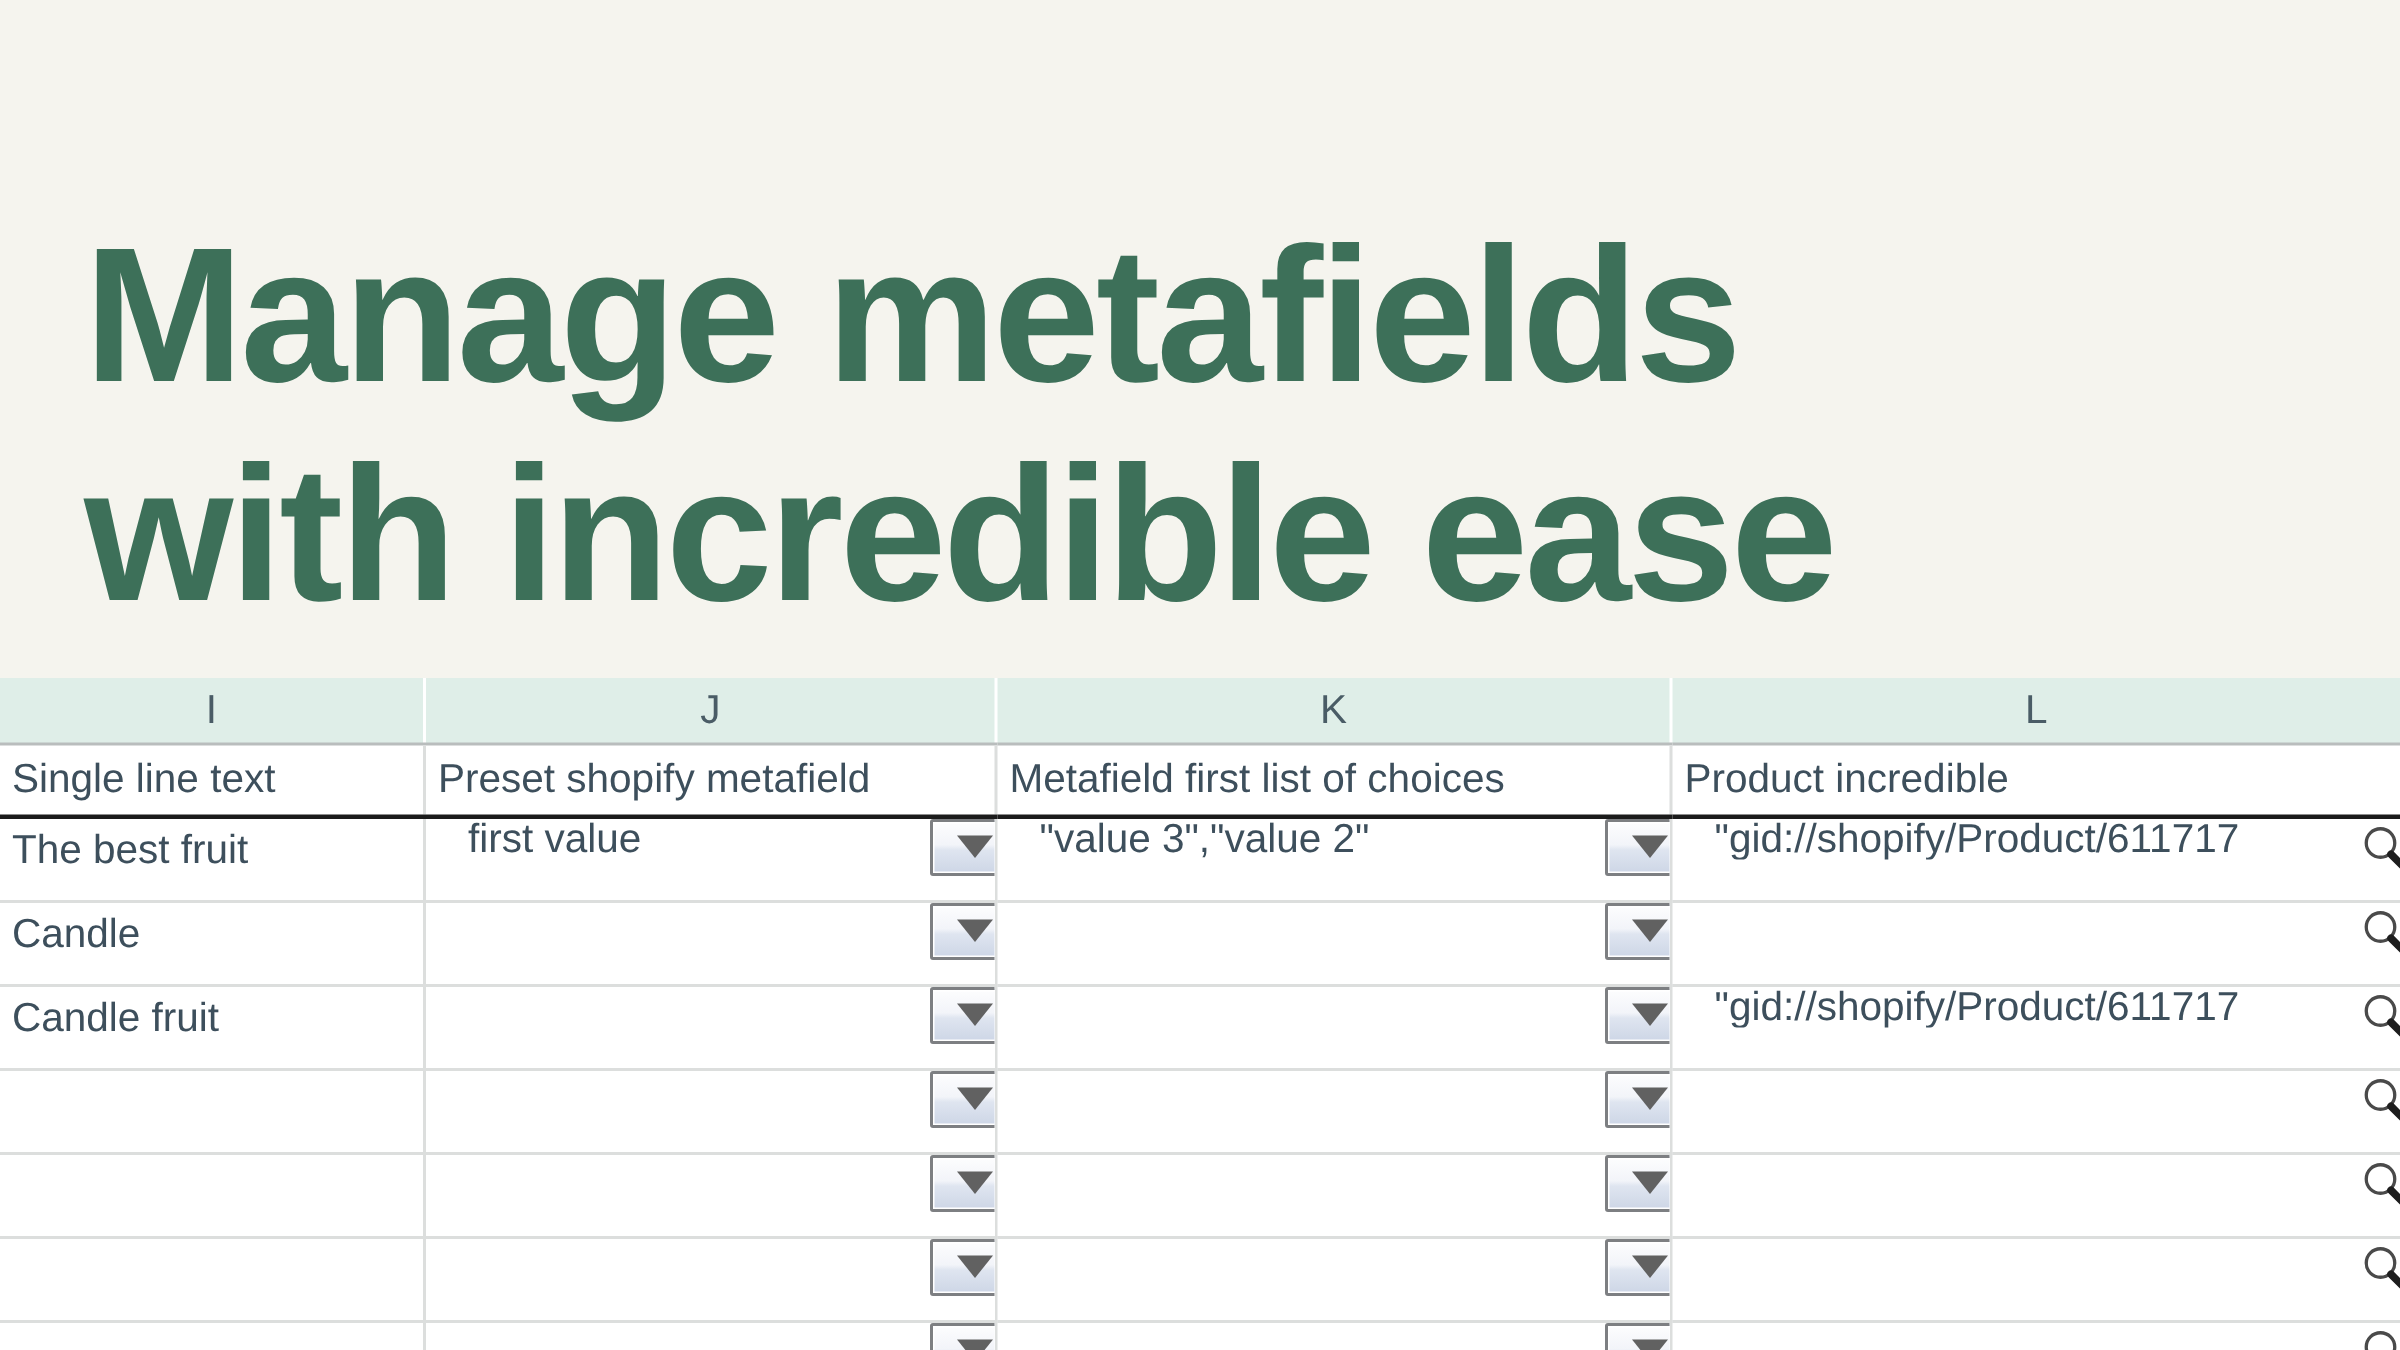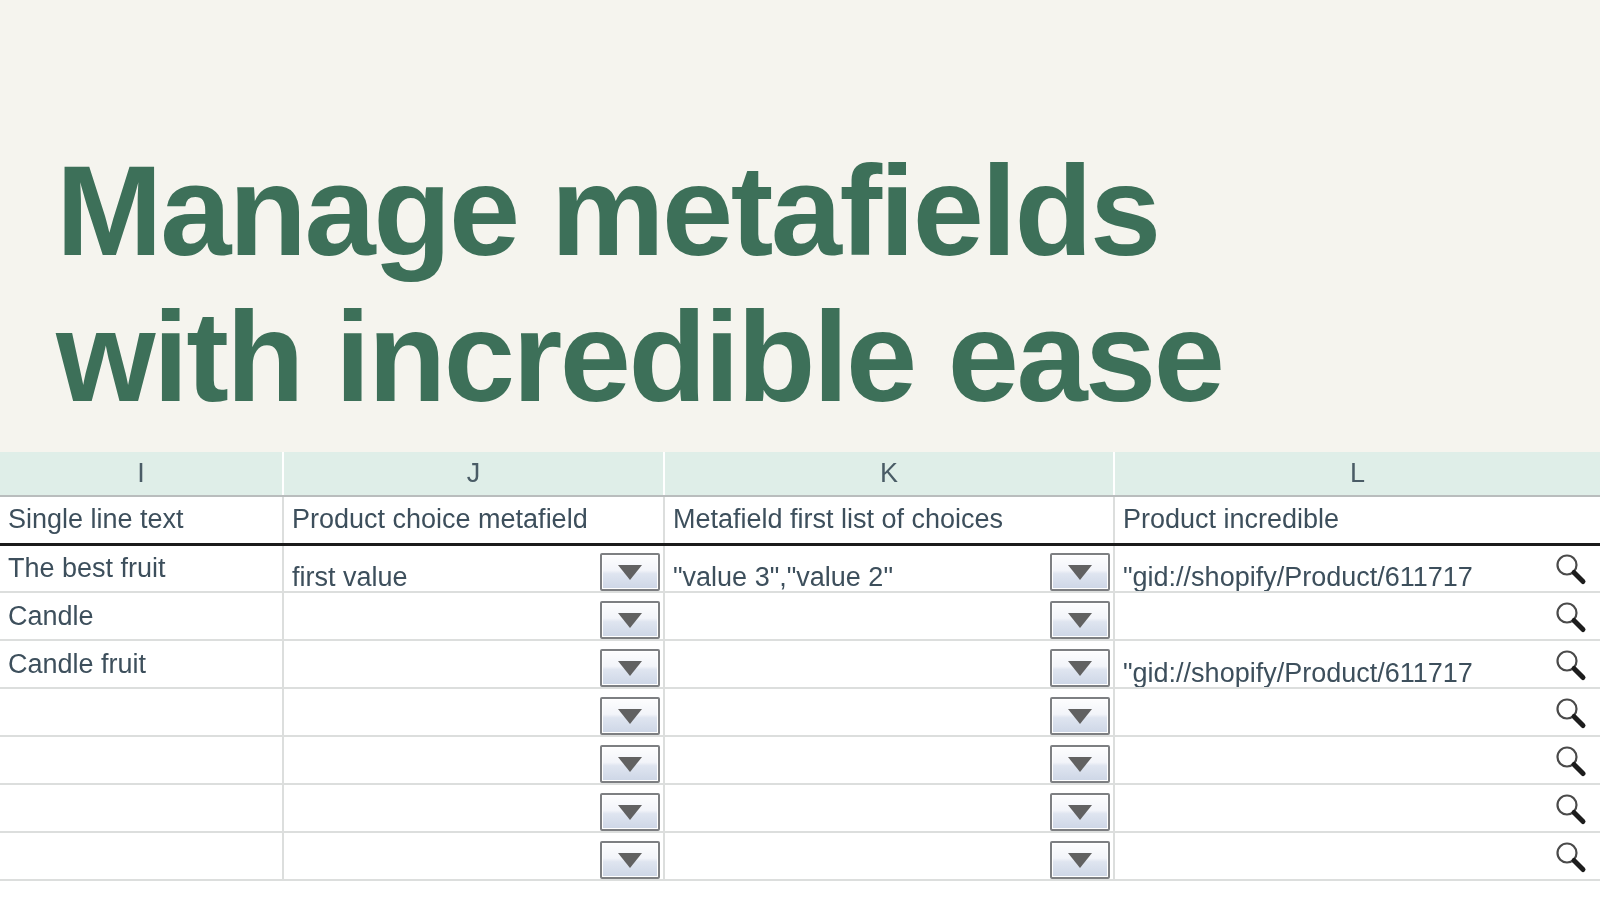--- a/index.html
+++ b/index.html
@@ -102,36 +102,37 @@
   
   .data-row td {
     height: 48px;
     background: #ffffff;
     color: #3d4f5c;
     font-family: "Liberation Sans", sans-serif;
     font-weight: normal;
     font-size: 27px;
     text-align: left;
     vertical-align: middle;
-    padding: 0 0 0 8px;
+    padding: 0 0 12px 8px;
     border-right: 2px solid #dcdedd;
     border-bottom: 2px solid #dcdedd;
     box-sizing: border-box;
     white-space: nowrap;
     overflow: hidden;
     position: relative;
   }
   .data-row td:last-child { border-right: none; }
 
   .cell-inner {
     display: flex;
-    align-items: flex-end;
+    align-items: flex-start;
     justify-content: space-between;
     height: 100%;
     width: 100%;
+    margin-left: 20px;
   }
   .cell-text {
     flex: 1 1 auto;
     overflow: hidden;
     white-space: nowrap;
     line-height: 1;
   }
 
   
   .dropdown-btn {
@@ -193,21 +194,21 @@
 
         <thead>
           <tr class="col-letters">
             <th>I</th>
             <th>J</th>
             <th>K</th>
             <th>L</th>
           </tr>
           <tr class="field-names">
             <th>Single line text</th>
-            <th>Product choice metafield</th>
+            <th>Preset shopify metafield</th>
             <th>Metafield first list of choices</th>
             <th>Product incredible</th>
           </tr>
         </thead>
 
         <tbody>
             <tr class="data-row">
               <td><span>The best fruit</span></td>
               <td>
                 <div class="cell-inner">

